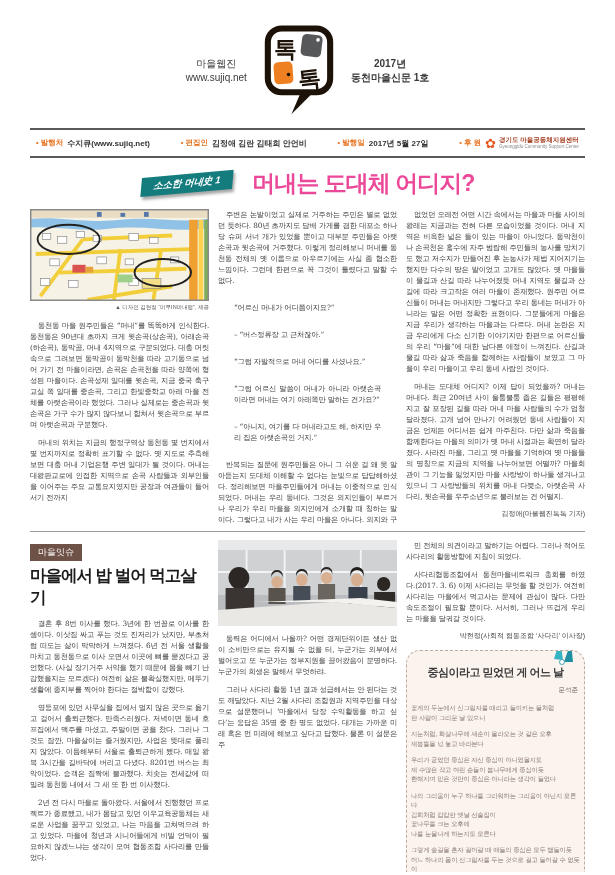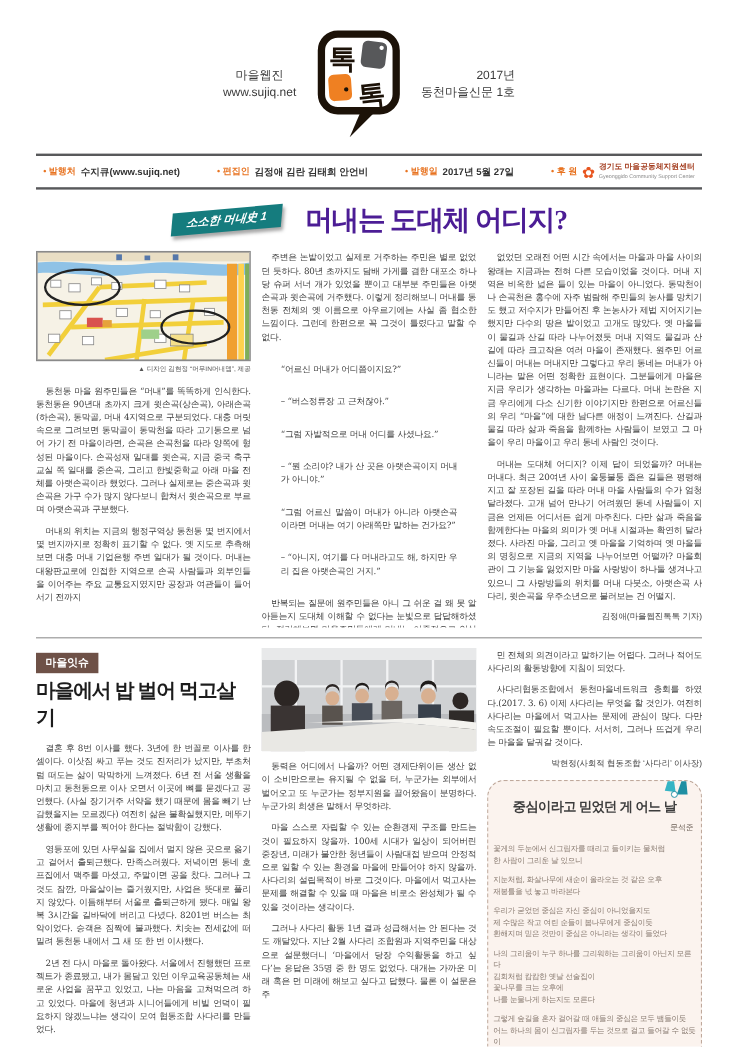--- a/index.html
+++ b/index.html
@@ -6,59 +6,59 @@
   html,body { background:#ffffff; }
   .page {
     position:relative; width:615px; height:875px; margin:0 auto;
     background:#ffffff; overflow:hidden;
     font-family:"DejaVu Serif", serif; color:#3d3d3d;
   }
   
   .masthead { height:128px; display:flex; justify-content:center; align-items:center; gap:14px; padding-top:14px; }
   .mast-side { font-family:"Liberation Sans", sans-serif; font-size:10px; line-height:14px; color:#3a3a3a; }
   .mast-left { text-align:center; }
-  .mast-right { text-align:right; }
+  .mast-right { text-align:center;font-weight:bold; }
   .logo-wrap { width:76px; height:100px; }
   
   .info-bar {
     margin:0 30px; border-top:2px solid #58595b; border-bottom:2px solid #58595b;
     display:flex; justify-content:space-between; align-items:center;
     padding:4px 6px; height:30px; font-family:"Liberation Sans", sans-serif;
   }
-  .info-item { display:flex; align-items:center; gap:4px; white-space:nowrap;text-align:right; }
+  .info-item { display:flex; align-items:center; gap:4px; white-space:nowrap; }
   .info-label { color:#e87422; font-size:7.5px; font-weight:bold; }
   .info-label::before { content:"• "; color:#e87422; }
   .info-value { color:#333; font-size:8px; font-weight:bold; }
   .support { display:flex; align-items:center; gap:3px; }
   .support-flower { color:#e8541e; font-size:13px; line-height:13px; }
   .support-text { display:flex; flex-direction:column; }
   .support-kr { color:#a33c1e; font-size:6.5px; font-weight:bold; line-height:8px; }
   .support-en { color:#8a8a8a; font-size:4.5px; line-height:6px; }
   
   .content { margin:0 30px; }
   .byline { text-align:right; font-size:7px; color:#444; margin-top:6px; font-family:"Liberation Sans", sans-serif; }
   p.body { font-size:7.3px; line-height:11px; text-align:justify; text-indent:8px; margin-bottom:7px; letter-spacing:-0.2px; }
   p.dlg { font-size:7.3px; line-height:11px; text-align:justify; margin:16px; letter-spacing:-0.2px; }
   
   .a1-head { display:flex; justify-content:center; align-items:center; gap:20px; margin:10px 0 10px; }
   .badge-teal {
     display:inline-block; background:#157c7e; color:#fff; font-family:"Liberation Sans", sans-serif;
     font-size:9.5px; font-weight:bold; font-style:italic; padding:3px 12px;
     transform:rotate(-5deg) skewX(-10deg); box-shadow:2px 3px 3px rgba(0,0,0,.35);
   }
-  .headline1 { font-family:Liberation Serif, serif; font-size:23px; font-weight:bold; color:#4c1d95; letter-spacing:-1px; }
+  .headline1 { font-family:Liberation Sans, sans-serif; font-size:23px; font-weight:bold; color:#ec4899; letter-spacing:-1px; }
   .a1-cols { display:grid; grid-template-columns:repeat(3,1fr); gap:9px; height:314px; overflow:hidden; }
   .map-fig { width:100%; height:92px; border:1px solid #8a8a8a; display:block; }
   .map-caption { font-size:5.5px; color:#555; text-align:right; margin:3px 0 9px; font-family:"Liberation Sans", sans-serif; }
   
   .article2 { border-top:1px solid #9a9a9a; margin-top:8px; padding-top:8px; }
   .a2-cols { display:grid; grid-template-columns:repeat(3,1fr); gap:9px; height:332px; overflow:hidden; }
   .badge-brown {
     display:inline-block; background:#6e5147; color:#fff; font-family:"Liberation Sans", sans-serif;
-    font-size:9px; font-weight:bold; padding:2px 8px; margin-bottom:4px;text-align:right;
+    font-size:9px; font-weight:normal; padding:2px 8px; margin-bottom:4px;text-align:right;
   }
   .headline2 { font-family:"Liberation Sans", sans-serif; font-size:16.5px; font-weight:bold; color:#1c1c1c; letter-spacing:-1px; margin-bottom:9px; }
   .photo-fig { width:100%; height:86px; display:block; margin-bottom:7px; }
   
   .poem-box {
     position:relative; margin-top:9px; background:#fbf3ee;
     border:1px dashed #bca success79b; border:1px dashed #bfa99c; border-radius:14px;
     padding:14px 4px 10px; height:264px; overflow:hidden;
   }
   .poem-leaf { position:absolute; top:-12px; right:10px; width:22px; height:26px; }
@@ -176,21 +176,20 @@
         </svg>
         <div class="map-caption">▲ 디자인 김현정 “머무IN머내맵”, 제공</div>
         <p class="body">동천동 마을 원주민들은 “머내”를 똑똑하게 인식한다. 동천동은 90년대 초까지 크게 윗손곡(상손곡), 아래손곡(하손곡), 동막골, 머내 4지역으로 구분되었다. 대충 머릿속으로 그려보면 동막골이 동막천을 따라 고기동으로 넘어 가기 전 마을이라면, 손곡은 손곡천을 따라 양쪽에 형성된 마을이다. 손곡성재 일대를 윗손곡, 지금 중국 축구교실 쪽 일대를 중손곡, 그리고 한빛중학교 아래 마을 전체를 아랫손곡이라 했었다. 그러나 실제로는 중손곡과 윗손곡은 가구 수가 많지 않다보니 합쳐서 윗손곡으로 부르며 아랫손곡과 구분했다.</p>
         <p class="body">머내의 위치는 지금의 행정구역상 동천동 몇 번지에서 몇 번지까지로 정확히 표기할 수 없다. 옛 지도로 추측해보면 대충 머내 기업은행 주변 일대가 될 것이다. 머내는 대왕판교로에 인접한 지역으로 손곡 사람들과 외부인들을 이어주는 주요 교통요지였지만 공장과 여관들이 들어서기 전까지</p>
       </div>
       <div class="col">
         <p class="body">주변은 논밭이었고 실제로 거주하는 주민은 별로 없었던 듯하다. 80년 초까지도 담배 가게를 겸한 대포소 하나당 슈퍼 서너 개가 있었을 뿐이고 대부분 주민들은 아랫손곡과 윗손곡에 거주했다. 이렇게 정리해보니 머내를 동천동 전체의 옛 이름으로 아우르기에는 사실 좀 협소한 느낌이다. 그런데 한편으로 꼭 그것이 틀렸다고 말할 수 없다.</p>
         <p class="dlg">“어르신 머내가 어디쯤이지요?”</p>
         <p class="dlg">– “버스정류장 고 근처잖아.”</p>
         <p class="dlg">“그럼 자발적으로 머내 어디를 사셨나요.”</p>
-        <p class="dlg">– “뭔 소리야? 내가 산 곳은 아랫손곡이지 머내가 아니야.”</p>
         <p class="dlg">“그럼 어르신 말씀이 머내가 아니라 아랫손곡이라면 머내는 여기 아래쪽만 말하는 건가요?”</p>
         <p class="dlg">– “아니지, 여기를 다 머내라고도 해, 하지만 우리 집은 아랫손곡인 거지.”</p>
         <p class="body" style="margin-top:7px">반복되는 질문에 원주민들은 아니 그 쉬운 걸 왜 못 알아듣는지 도대체 이해할 수 없다는 눈빛으로 답답해하셨다. 정리해보면 마을주민들에게 머내는 이중적으로 인식되었다. 머내는 우리 동네다. 그것은 외지인들이 부르거나 우리가 우리 마을을 외지인에게 소개할 때 칭하는 말이다. 그렇다고 내가 사는 우리 마을은 아니다. 외지와 구분해 이 지역을 머내로 통칭해서 부르기는 하지만 머내 지역을 보면 또 여러 마을이 존재하고 있었다.</p>
         <p class="body">지금 지도로 옛 마을 구분을 보면 마을 사이 거리가 몇 걸음지척 차이나나 실제로는 마을과 크고 작은 언덕배기가</p>
       </div>
       <div class="col">
         <p class="body">없었던 오래전 어떤 시간 속에서는 마을과 마을 사이의 왕래는 지금과는 전혀 다른 모습이었을 것이다. 머내 지역은 비옥한 넓은 들이 있는 마을이 아니었다. 동막천이나 손곡천은 홍수에 자주 범람해 주민들의 농사를 망치기도 했고 저수지가 만들어진 후 논농사가 제법 지어지기는 했지만 다수의 땅은 밭이었고 고개도 많았다. 옛 마을들이 물길과 산길 따라 나누어졌듯 머내 지역도 물길과 산길에 따라 크고작은 여러 마을이 존재했다. 원주민 어르신들이 머내는 머내지만 그렇다고 우리 동네는 머내가 아니라는 말은 어떤 정확한 표현이다. 그분들에게 마을은 지금 우리가 생각하는 마을과는 다르다. 머내 논란은 지금 우리에게 다소 신기한 이야기지만 한편으로 어르신들의 우리 “마을”에 대한 남다른 애정이 느껴진다. 산길과 물길 따라 삶과 죽음을 함께하는 사람들이 보였고 그 마을이 우리 마을이고 우리 동네 사람인 것이다.</p>
         <p class="body">머내는 도대체 어디지? 이제 답이 되었을까? 머내는 머내다. 최근 20여년 사이 울퉁불퉁 좁은 길들은 평평해지고 잘 포장된 길을 따라 머내 마을 사람들의 수가 엄청 달라졌다. 고개 넘어 만나기 어려웠던 동네 사람들이 지금은 언제든 어디서든 쉽게 마주친다. 다만 삶과 죽음을 함께한다는 마을의 의미가 옛 머내 시절과는 확연히 달라졌다. 사라진 마을, 그리고 옛 마을을 기억하며 옛 마을들의 명칭으로 지금의 지역을 나누어보면 어떨까? 마을회관이 그 기능을 잃었지만 마을 사랑방이 하나둘 생겨나고 있으니 그 사랑방들의 위치를 머내 다붓소, 아랫손곡 사다리, 윗손곡을 우주소년으로 불러보는 건 어떨지.</p>
         <div class="byline">김정애(마을웹진톡톡 기자)</div>
       </div>
@@ -235,21 +234,20 @@
             <circle cx="146" cy="40" r="6.5" fill="#d8b091"></circle>
               <path d="M139 37 a7 7 0 0 1 14 0 l0 -4 a7 6 0 0 0 -14 0 Z" fill="#1f1c1a"></path>
             <rect x="137" y="47" width="20" height="17" fill="#38404b"></rect>
             <circle cx="174" cy="44" r="7" fill="#2c2624"></circle>
               <rect x="164" y="52" width="22" height="34" fill="#2f2b29"></rect>
           </g>
           <path d="M0 70 L120 62 L188 68 L188 86 L0 86 Z" fill="#e9e8e4"></path>
           <path d="M40 62 L150 58 L188 62 L188 68 L120 62 Z" fill="#f3f2ee"></path>
         </svg>
         <p class="body">동력은 어디에서 나올까? 어떤 경제단위이든 생산 없이 소비만으로는 유지될 수 없을 터, 누군가는 외부에서 벌어오고 또 누군가는 정부지원을 끌어왔음이 분명하다. 누군가의 희생은 말해서 무엇하랴.</p>
-        <p class="body">마을 스스로 자립할 수 있는 순환경제 구조를 만드는 것이 필요하지 않을까. 100세 시대가 일상이 되어버린 중장년, 미래가 불안한 청년들이 사람대접 받으며 안정적으로 일할 수 있는 환경을 마을에 만들어야 하지 않을까. 사다리의 설립목적이 바로 그것이다. 마을에서 먹고사는 문제를 해결할 수 있을 때 마을은 비로소 완성체가 될 수 있을 것이라는 생각이다.</p>
         <p class="body">그러나 사다리 활동 1년 결과 성급해서는 안 된다는 것도 깨달았다. 지난 2월 사다리 조합원과 지역주민을 대상으로 설문했더니 ‘마을에서 당장 수익활동을 하고 싶다’는 응답은 35명 중 한 명도 없었다. 대개는 가까운 미래 혹은 먼 미래에 해보고 싶다고 답했다. 물론 이 설문은 주</p>
       </div>
       <div class="col">
         <p class="body">민 전체의 의견이라고 말하기는 어렵다. 그러나 적어도 사다리의 활동방향에 지침이 되었다.</p>
         <p class="body">사다리협동조합에서 동천마을네트워크 총회를 하였다.(2017. 3. 6) 이제 사다리는 무엇을 할 것인가. 여전히 사다리는 마을에서 먹고사는 문제에 관심이 많다. 다만 속도조절이 필요할 뿐이다. 서서히, 그러나 뜨겁게 우리는 마을을 달궈갈 것이다.</p>
         <div class="byline">박현정(사회적 협동조합 ‘사다리’ 이사장)</div>
         <div class="poem-box">
           <svg class="poem-leaf" viewBox="0 0 22 26">
             <polygon points="2,20 8,0 11,21" fill="#35b4c4"></polygon>
             <polygon points="12,23 19,3 21,23" fill="#1f8fa3"></polygon>

